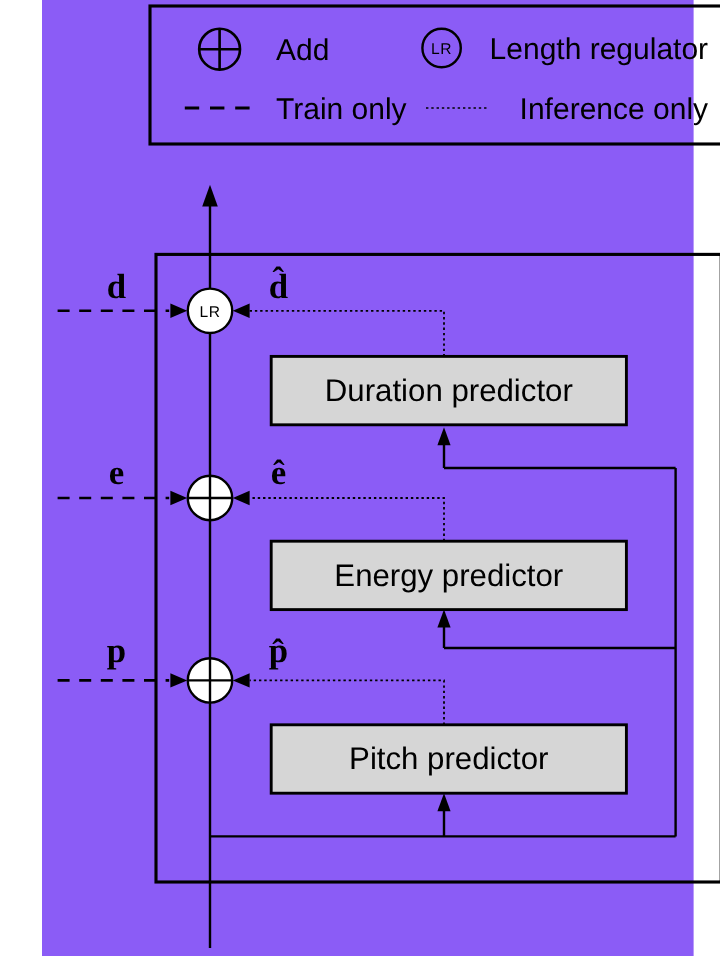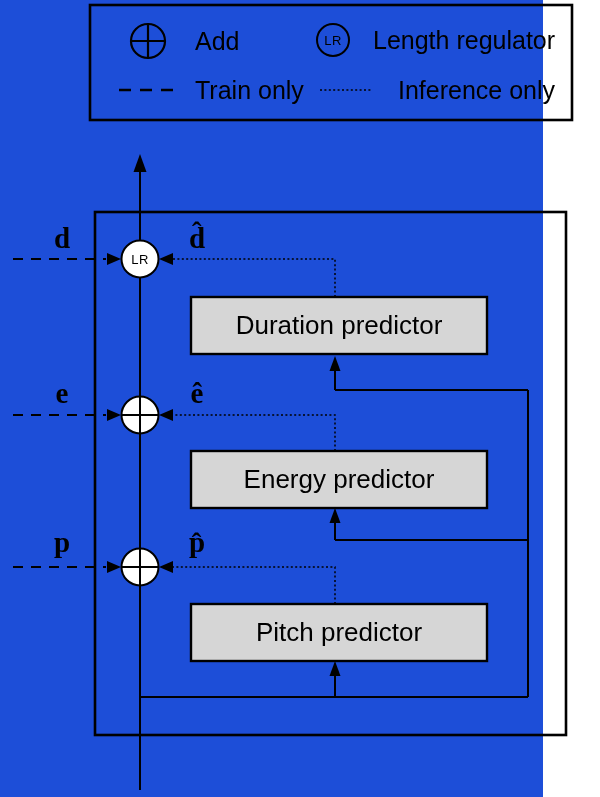--- a/index.html
+++ b/index.html
@@ -4,22 +4,23 @@
 <style>
   html, body {
     margin: 0;
     padding: 0;
     background: #ffffff;
   }
   .stage {
     position: relative;
     width: 543px;
     height: 797px;
-    background: #1d4ed8;
+    background: #8b5cf6;
     font-family: "Liberation Sans", sans-serif;
+    margin-left: 35px;
   }
   svg { display: block; }
   text {
     fill: #000000;
     font-family: "Liberation Sans", sans-serif;
   }
   .ui-label { font-size: 25px; }
   .block-label { font-size: 26px; }
   .lr-label { font-size: 13px; letter-spacing: 0.5px; }
   .math-label {

